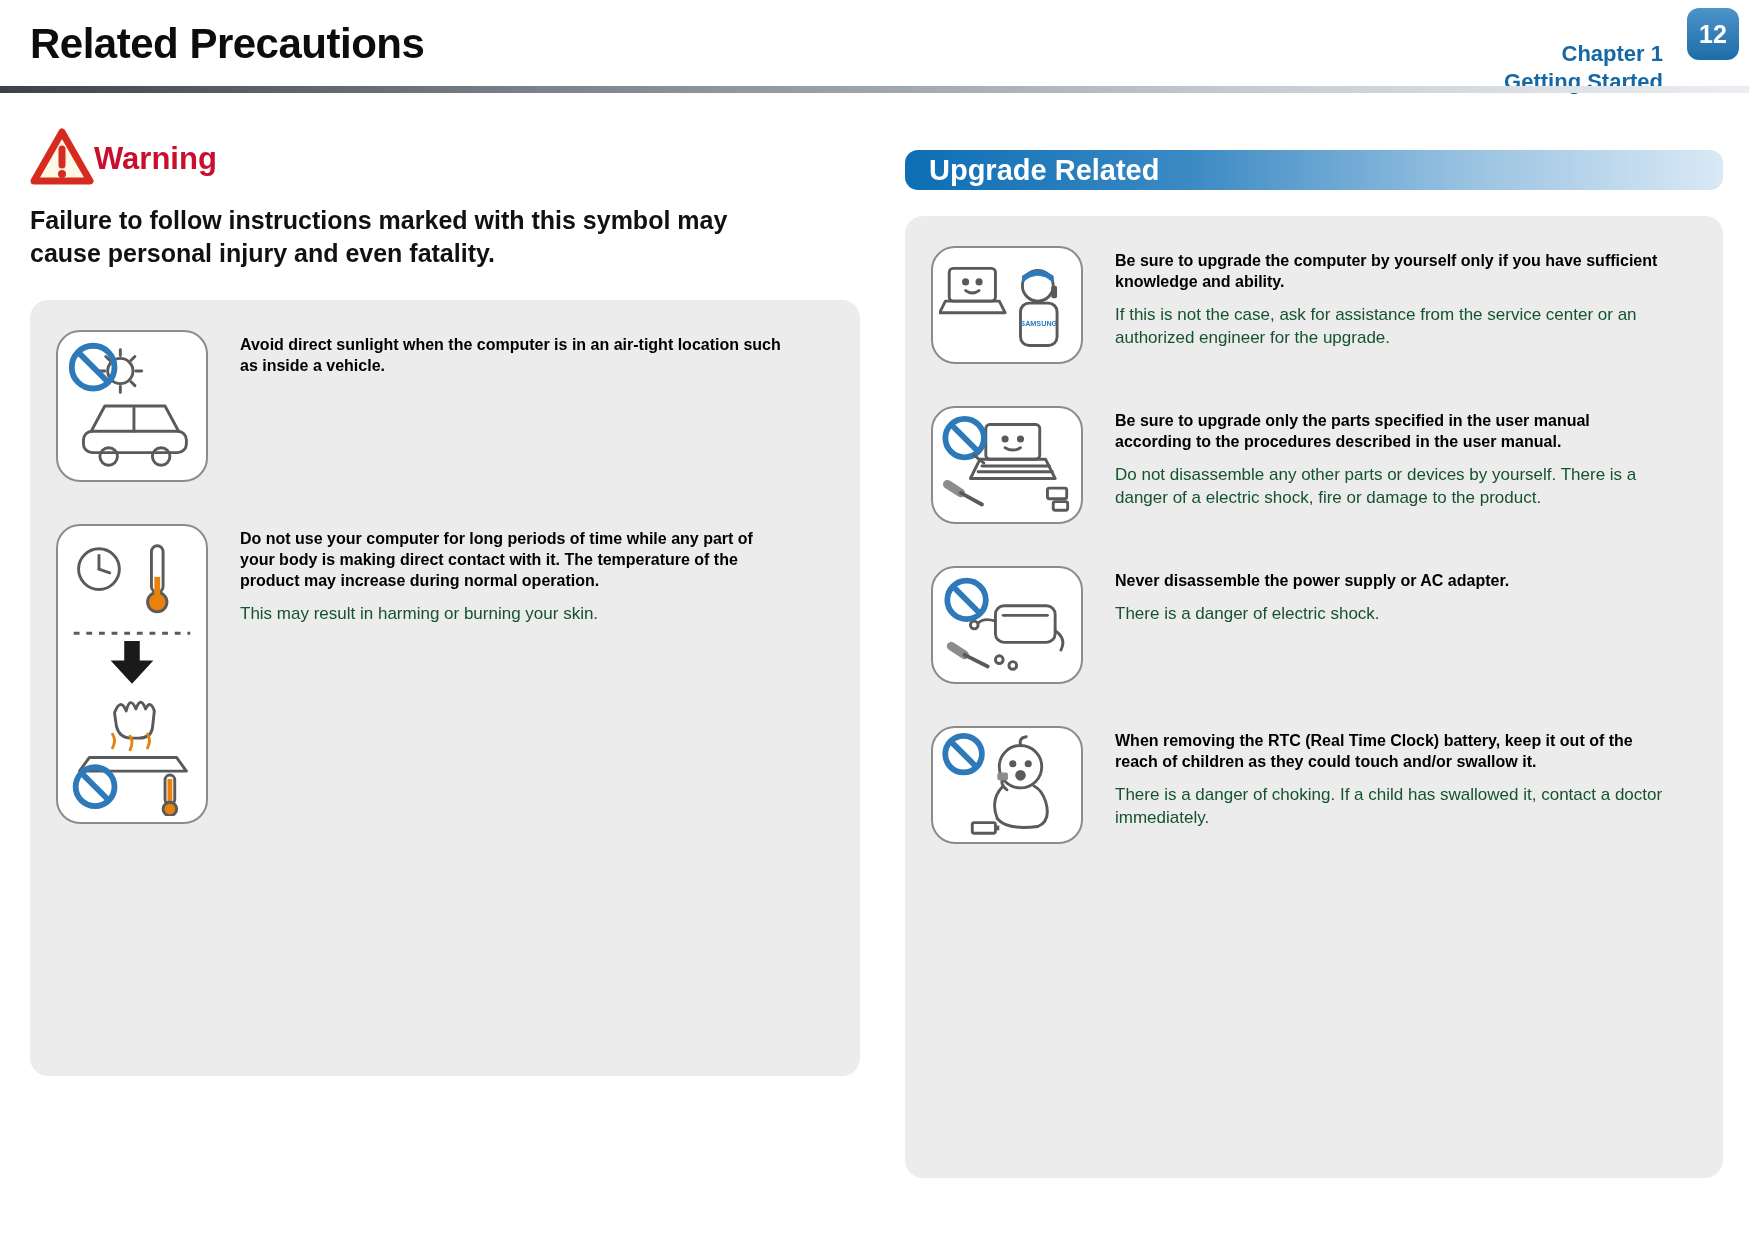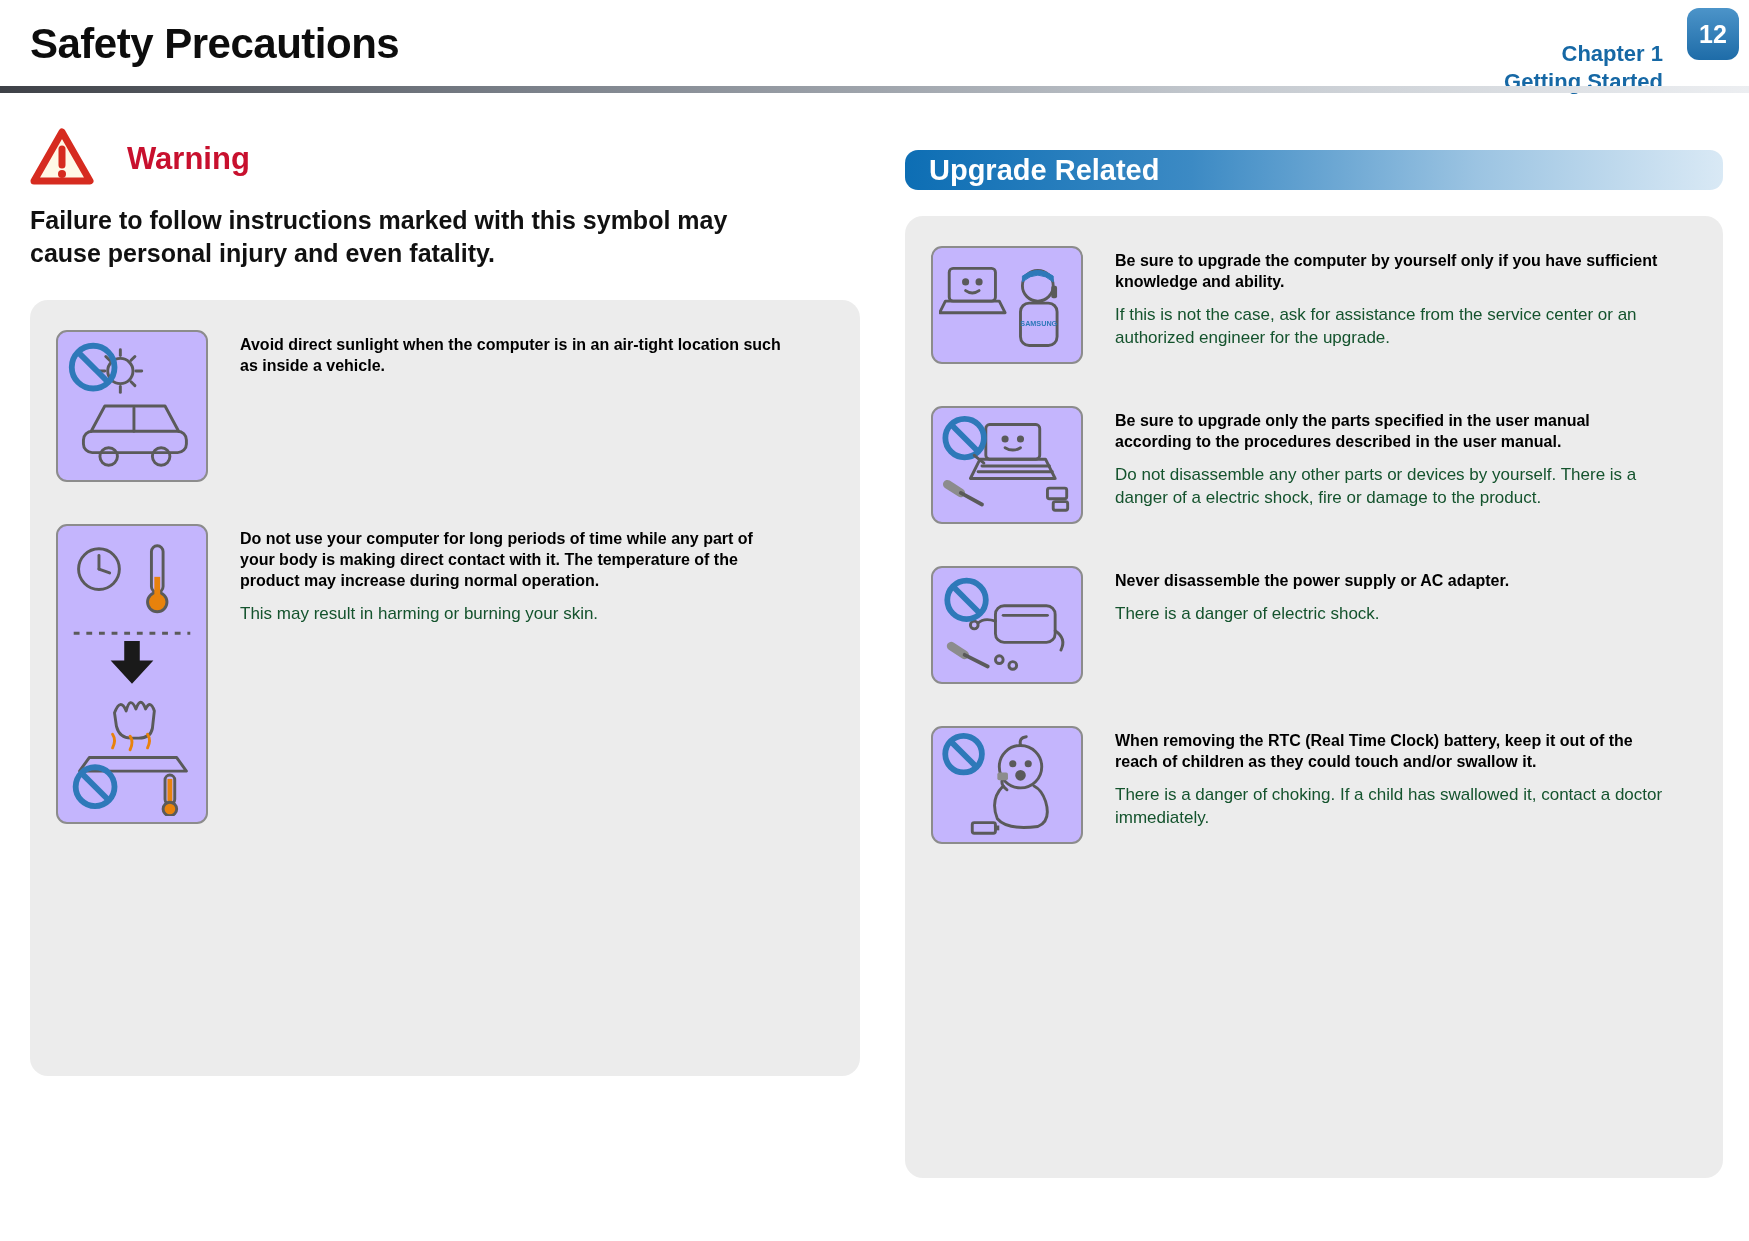--- a/index.html
+++ b/index.html
@@ -24,21 +24,21 @@
     display:flex; align-items:center; justify-content:center;
   }
   .divider {
     position:absolute; left:0; right:0; top:86px; height:7px;
     background:linear-gradient(to right,#3e4147 0%,#7a8089 30%,#c4c9cf 70%,#eceef1 100%);
   }
   
   .left-col  { position:absolute; left:30px;  top:128px; width:830px; }
   .right-col { position:absolute; left:905px; top:150px; width:818px; }
   
-  .warning-row { display:flex; align-items:center; gap:33px; height:62px; }
+  .warning-row { display:flex; align-items:center; gap:0; height:62px; }
   .warning-label { color:#c8102e; font-size:31px; font-weight:bold; }
   .warning-desc {
     margin-top:14px; font-size:25px; font-weight:bold; color:#111;
     line-height:1.32; max-width:770px;
   }
   
   .panel {
     background:#ececec; border-radius:18px; padding:30px 26px;
   }
   .panel-left  { margin-top:30px; height:776px; }
@@ -46,41 +46,41 @@
   
   .section-bar {
     height:40px; border-radius:13px; padding-left:24px;
     display:flex; align-items:center;
     background:linear-gradient(to right,#0d6eb4 0%,#3c8ac4 35%,#9cc4e2 70%,#d9e9f5 100%);
     color:#ffffff; font-size:29px; font-weight:bold;
   }
   
   .item { display:flex; gap:32px; margin-bottom:42px; }
   .icon-box {
-    width:152px; background:#c4b5fd; border:2px solid #8c8c8c; border-radius:11px;
+    width:152px; background:#ffffff; border:2px solid #8c8c8c; border-radius:24px;
     flex-shrink:0; display:flex; align-items:center; justify-content:center; padding:6px;
   }
   .icon-sq   { height:152px; }
   .icon-tall { height:300px; }
   .icon-wide { height:118px; }
   .item-text { padding-top:4px; }
   .item-heading {
     font-size:16px; font-weight:bold; color:#000; line-height:1.32; max-width:545px;
   }
   .item-body {
     margin-top:12px; font-size:17px; color:#14532d; line-height:1.35; max-width:560px;
   }
   svg .ln   { stroke:#5a5a5a; stroke-width:3; fill:none; stroke-linecap:round; stroke-linejoin:round; }
   svg .no   { stroke:#2e79b9; stroke-width:6; fill:none; }
   svg .hot  { stroke:#e8820c; stroke-width:3; fill:none; stroke-linecap:round; }
 </style>
 </head>
 <body>
 
-<div class="page-title">Safety Precautions</div>
+<div class="page-title">Related Precautions</div>
 
 <div class="chapter-block">
   <div>Chapter 1</div>
   <div>Getting Started</div>
 </div>
 
 <div class="page-badge">
   <span>12</span>
 </div>
 

